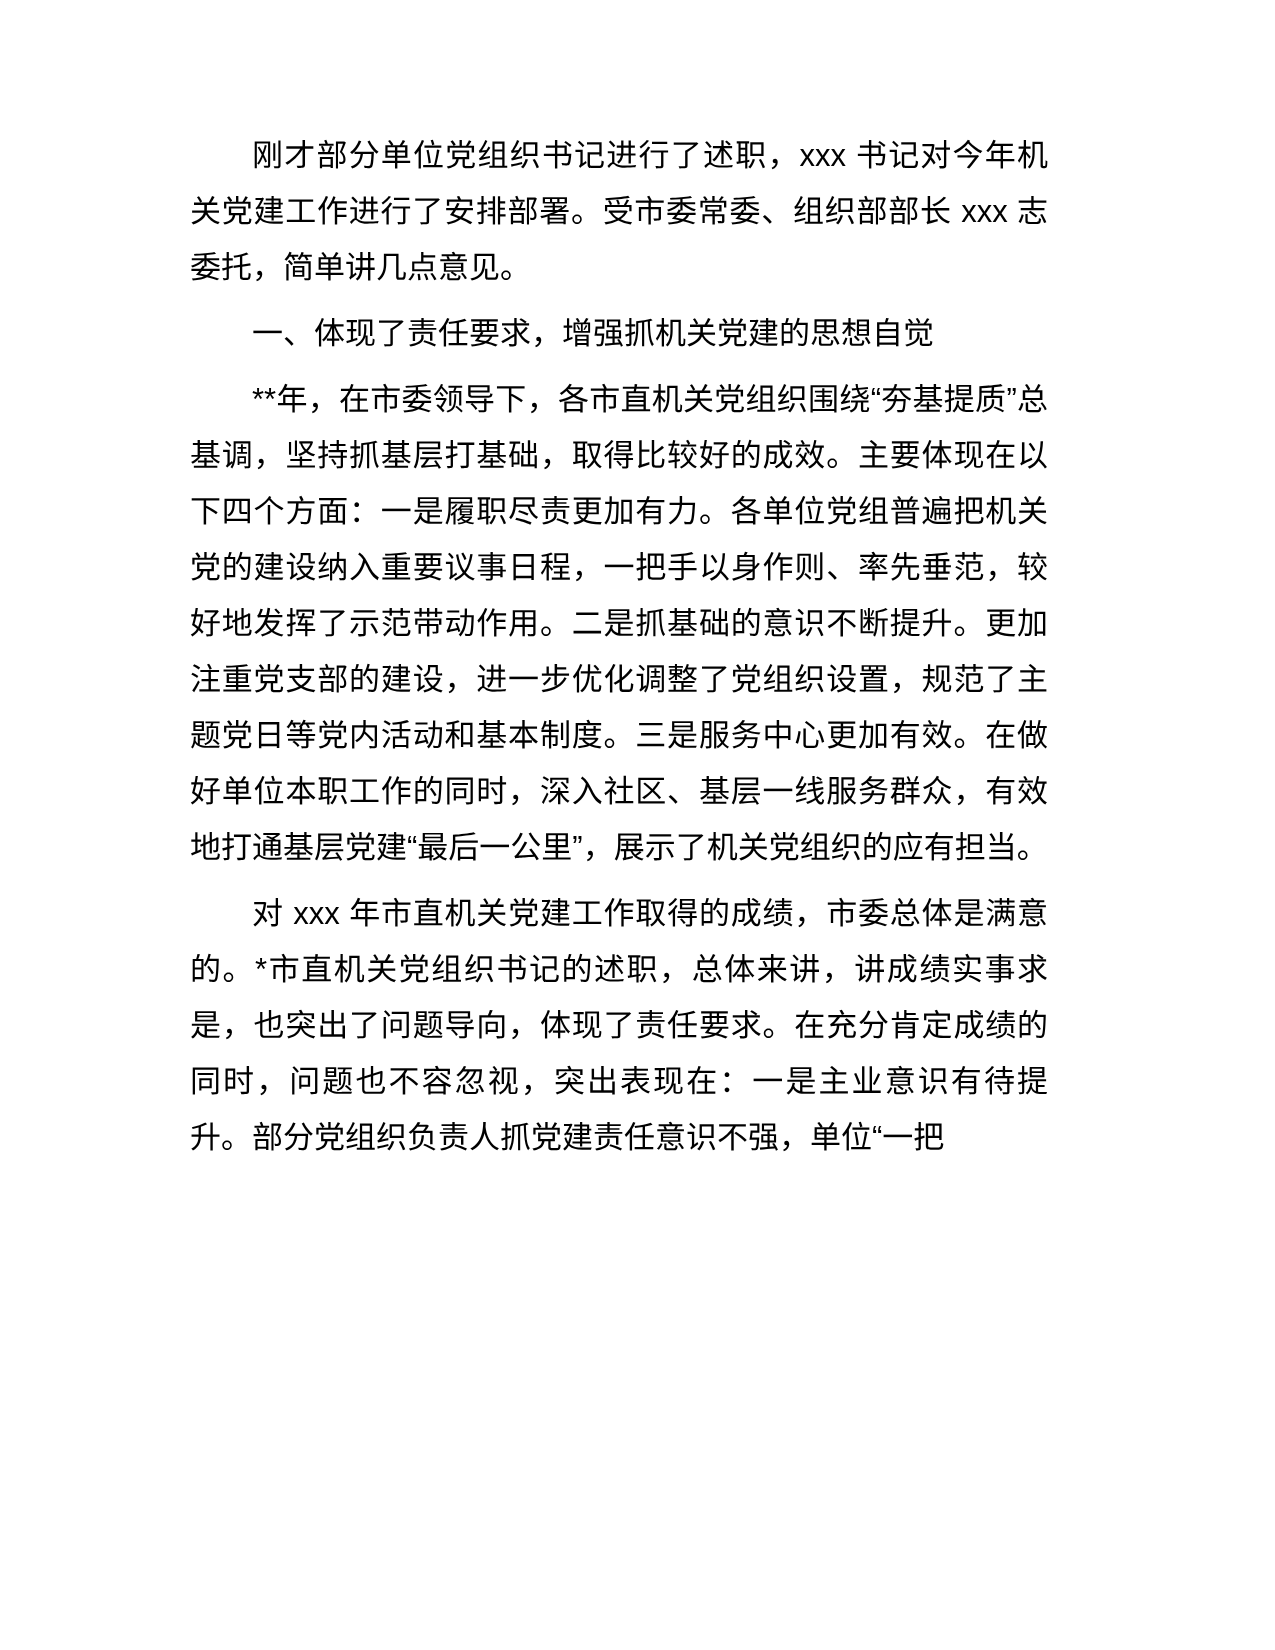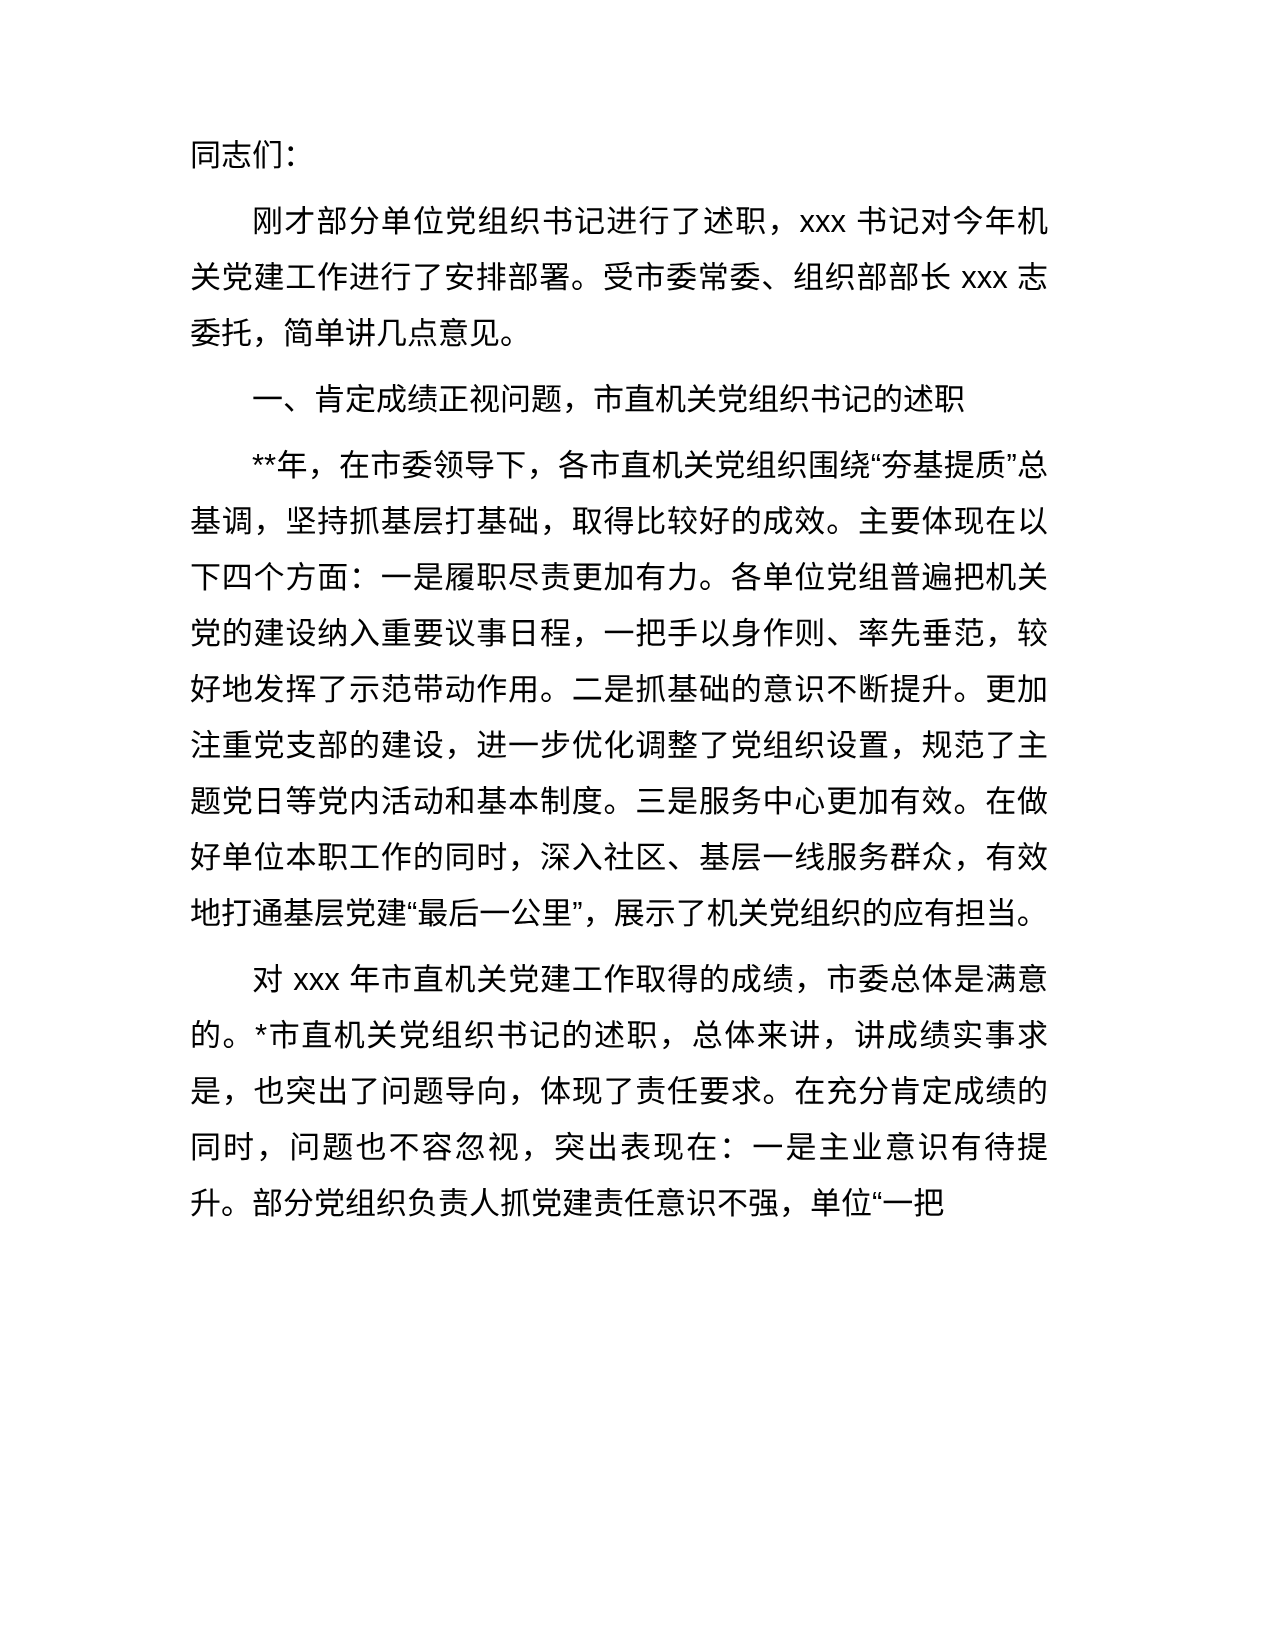--- a/index.html
+++ b/index.html
@@ -71,24 +71,23 @@
     word-break: break-all;
   }
 </style>
 </head>
 <body>
 
 <div class="page">
   <div class="content">
 
 
-    <p class="salutation">同志们：</p>
 
     <p class="para">刚才部分单位党组织书记进行了述职，xxx 书记对今年机关党建工作进行了安排部署。受市委常委、组织部部长 xxx 志委托，简单讲几点意见。</p>
 
-    <p class="section-heading">一、肯定成绩正视问题，市直机关党组织书记的述职</p>
+    <p class="section-heading">一、体现了责任要求，增强抓机关党建的思想自觉</p>
 
     <p class="para">**年，在市委领导下，各市直机关党组织围绕“夯基提质”总基调，坚持抓基层打基础，取得比较好的成效。主要体现在以下四个方面：一是履职尽责更加有力。各单位党组普遍把机关党的建设纳入重要议事日程，一把手以身作则、率先垂范，较好地发挥了示范带动作用。二是抓基础的意识不断提升。更加注重党支部的建设，进一步优化调整了党组织设置，规范了主题党日等党内活动和基本制度。三是服务中心更加有效。在做好单位本职工作的同时，深入社区、基层一线服务群众，有效地打通基层党建“最后一公里”，展示了机关党组织的应有担当。</p>
 
     <p class="para">对 xxx 年市直机关党建工作取得的成绩，市委总体是满意的。*市直机关党组织书记的述职，总体来讲，讲成绩实事求是，也突出了问题导向，体现了责任要求。在充分肯定成绩的同时，问题也不容忽视，突出表现在：一是主业意识有待提升。部分党组织负责人抓党建责任意识不强，单位“一把</p>
 
   </div>
 </div>
 
 </body></html>

